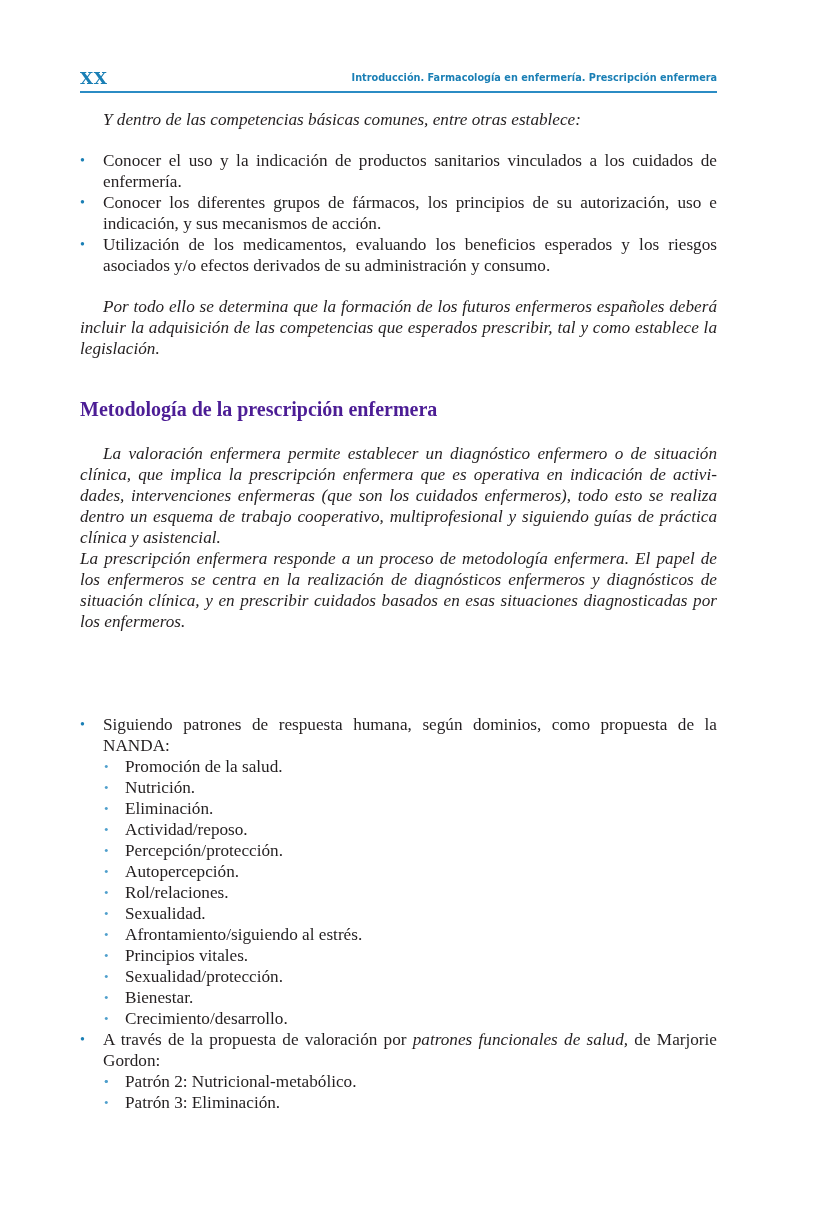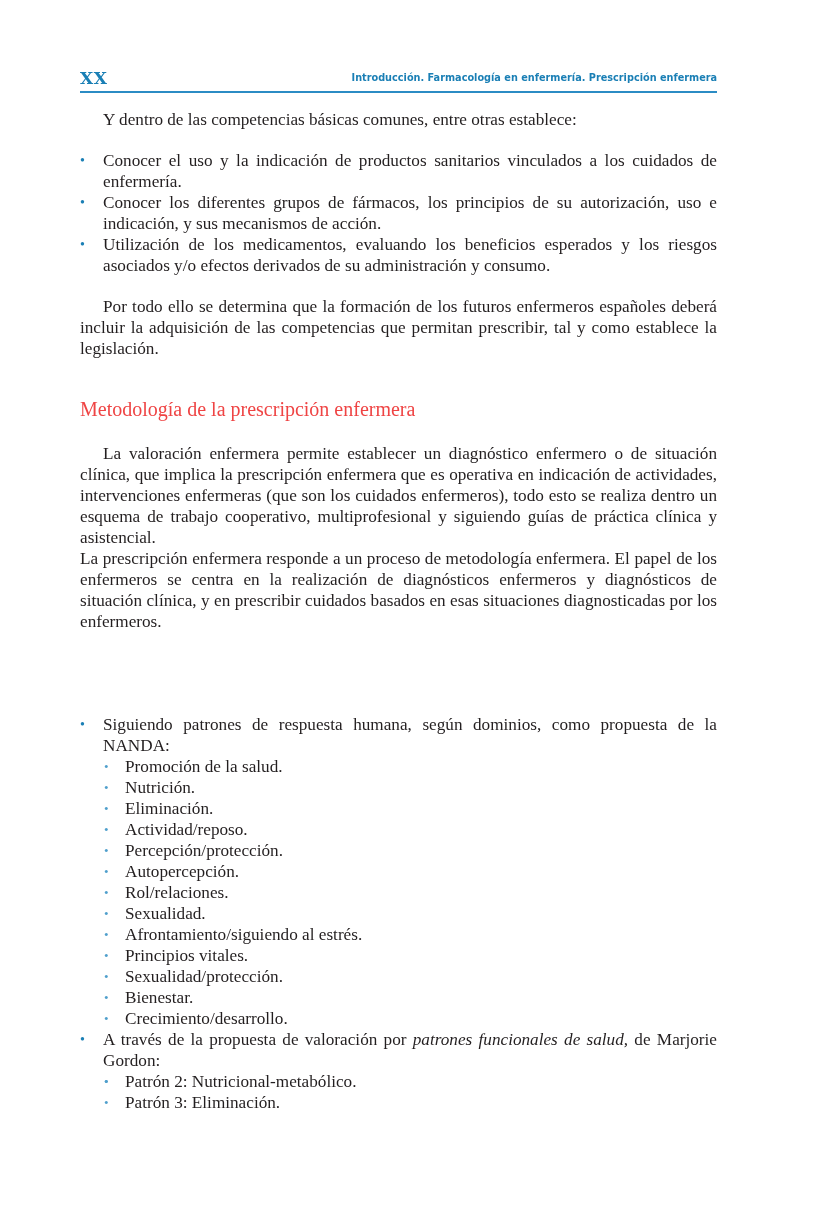--- a/index.html
+++ b/index.html
@@ -5,31 +5,31 @@
   html, body { margin: 0; padding: 0; background: #ffffff; }
   body { width: 828px; height: 1226px; position: relative; overflow: hidden; }
   .page { position: absolute; left: 0; top: 0; width: 828px; height: 1226px; background: #fff; }
 
   .running-head { position: absolute; left: 80px; top: 68px; width: 637px; height: 22px; }
   .folio { position: absolute; left: 0; top: 0; font-family: "DejaVu Serif", serif; font-weight: bold; font-size: 17px; color: #1a7fb5; letter-spacing: 0.5px; }
   .head-title { position: absolute; right: 0; top: 3px; font-family: "DejaVu Sans", sans-serif; font-weight: bold; font-size: 11.3px; color: #1a7fb5; transform: scaleX(0.86); transform-origin: right center; white-space: nowrap; }
   .head-rule { position: absolute; left: 80px; top: 91px; width: 637px; height: 2px; background: #2b8cc4; }
 
   .body-text { position: absolute; left: 80px; width: 637px; font-family: "Liberation Serif", serif; font-size: 17.2px; line-height: 21px; color: #231f20; }
-  .p { margin: 0; text-align: justify; text-align-last: left; }
+  .p { margin: 0; text-align: justify; text-align-last: left; font-style: italic; }
   .indent { text-indent: 23px; }
 
   ul.bl { list-style: none; margin: 0; padding: 0; }
   ul.bl > li { position: relative; padding-left: 23px; text-align: justify; text-align-last: left; }
   ul.bl > li .bullet { position: absolute; left: 0; top: 0; color: #1a7fb5; font-size: 14px; }
   ul.sub { list-style: none; margin: 0; padding: 0; }
   ul.sub > li { position: relative; padding-left: 22px; }
   ul.sub > li .bullet { position: absolute; left: 1px; top: 0; color: #4f9fcc; font-size: 13px; }
 
-  .section-heading { position: absolute; left: 80px; top: 398px; font-family: "Liberation Serif", serif; font-weight: normal; font-size: 20px; color: #ef4444; }
+  .section-heading { position: absolute; left: 80px; top: 398px; font-family: "Liberation Serif", serif; font-weight: bold; font-size: 20px; color: #4c1d95; }
   em { font-style: italic; }
 </style>
 </head>
 <body>
 
 <div class="page">
 
   <div class="running-head">
     <span class="folio">XX</span>
     <span class="head-title">Introducción. Farmacología en enfermería. Prescripción enfermera</span>
@@ -42,21 +42,21 @@
 
   <div class="body-text" style="top:150px;">
     <ul class="bl">
       <li><span class="bullet">•</span><span>Conocer el uso y la indicación de productos sanitarios vinculados a los cuidados de enfermería.</span></li>
       <li><span class="bullet">•</span><span>Conocer los diferentes grupos de fármacos, los principios de su autorización, uso e indicación, y sus mecanismos de acción.</span></li>
       <li><span class="bullet">•</span><span>Utilización de los medicamentos, evaluando los beneficios esperados y los riesgos asociados y/o efectos derivados de su administración y consumo.</span></li>
     </ul>
   </div>
 
   <div class="body-text" style="top:296px;">
-    <p class="p indent">Por todo ello se determina que la formación de los futuros enfermeros españoles deberá incluir la adquisición de las competencias que permitan prescribir, tal y como establece la legislación.</p>
+    <p class="p indent">Por todo ello se determina que la formación de los futuros enfermeros españoles deberá incluir la adquisición de las competencias que esperados prescribir, tal y como establece la legislación.</p>
   </div>
 
   <div class="section-heading">Metodología de la prescripción enfermera</div>
 
   <div class="body-text" style="top:443px;">
     <p class="p indent">La valoración enfermera permite establecer un diagnóstico enfermero o de situación clínica, que implica la prescripción enfermera que es operativa en indicación de activi­dades, intervenciones enfermeras (que son los cuidados enfermeros), todo esto se realiza dentro un esquema de trabajo cooperativo, multiprofesional y siguiendo guías de práctica clínica y asistencial.</p>
     <p class="p">La prescripción enfermera responde a un proceso de metodología enfermera. El papel de los enfermeros se centra en la realización de diagnósticos enfermeros y diagnósticos de situación clínica, y en prescribir cuidados basados en esas situaciones diagnosticadas por los enfermeros.</p>
   </div>
 
   <div class="body-text" style="top:714px;">

